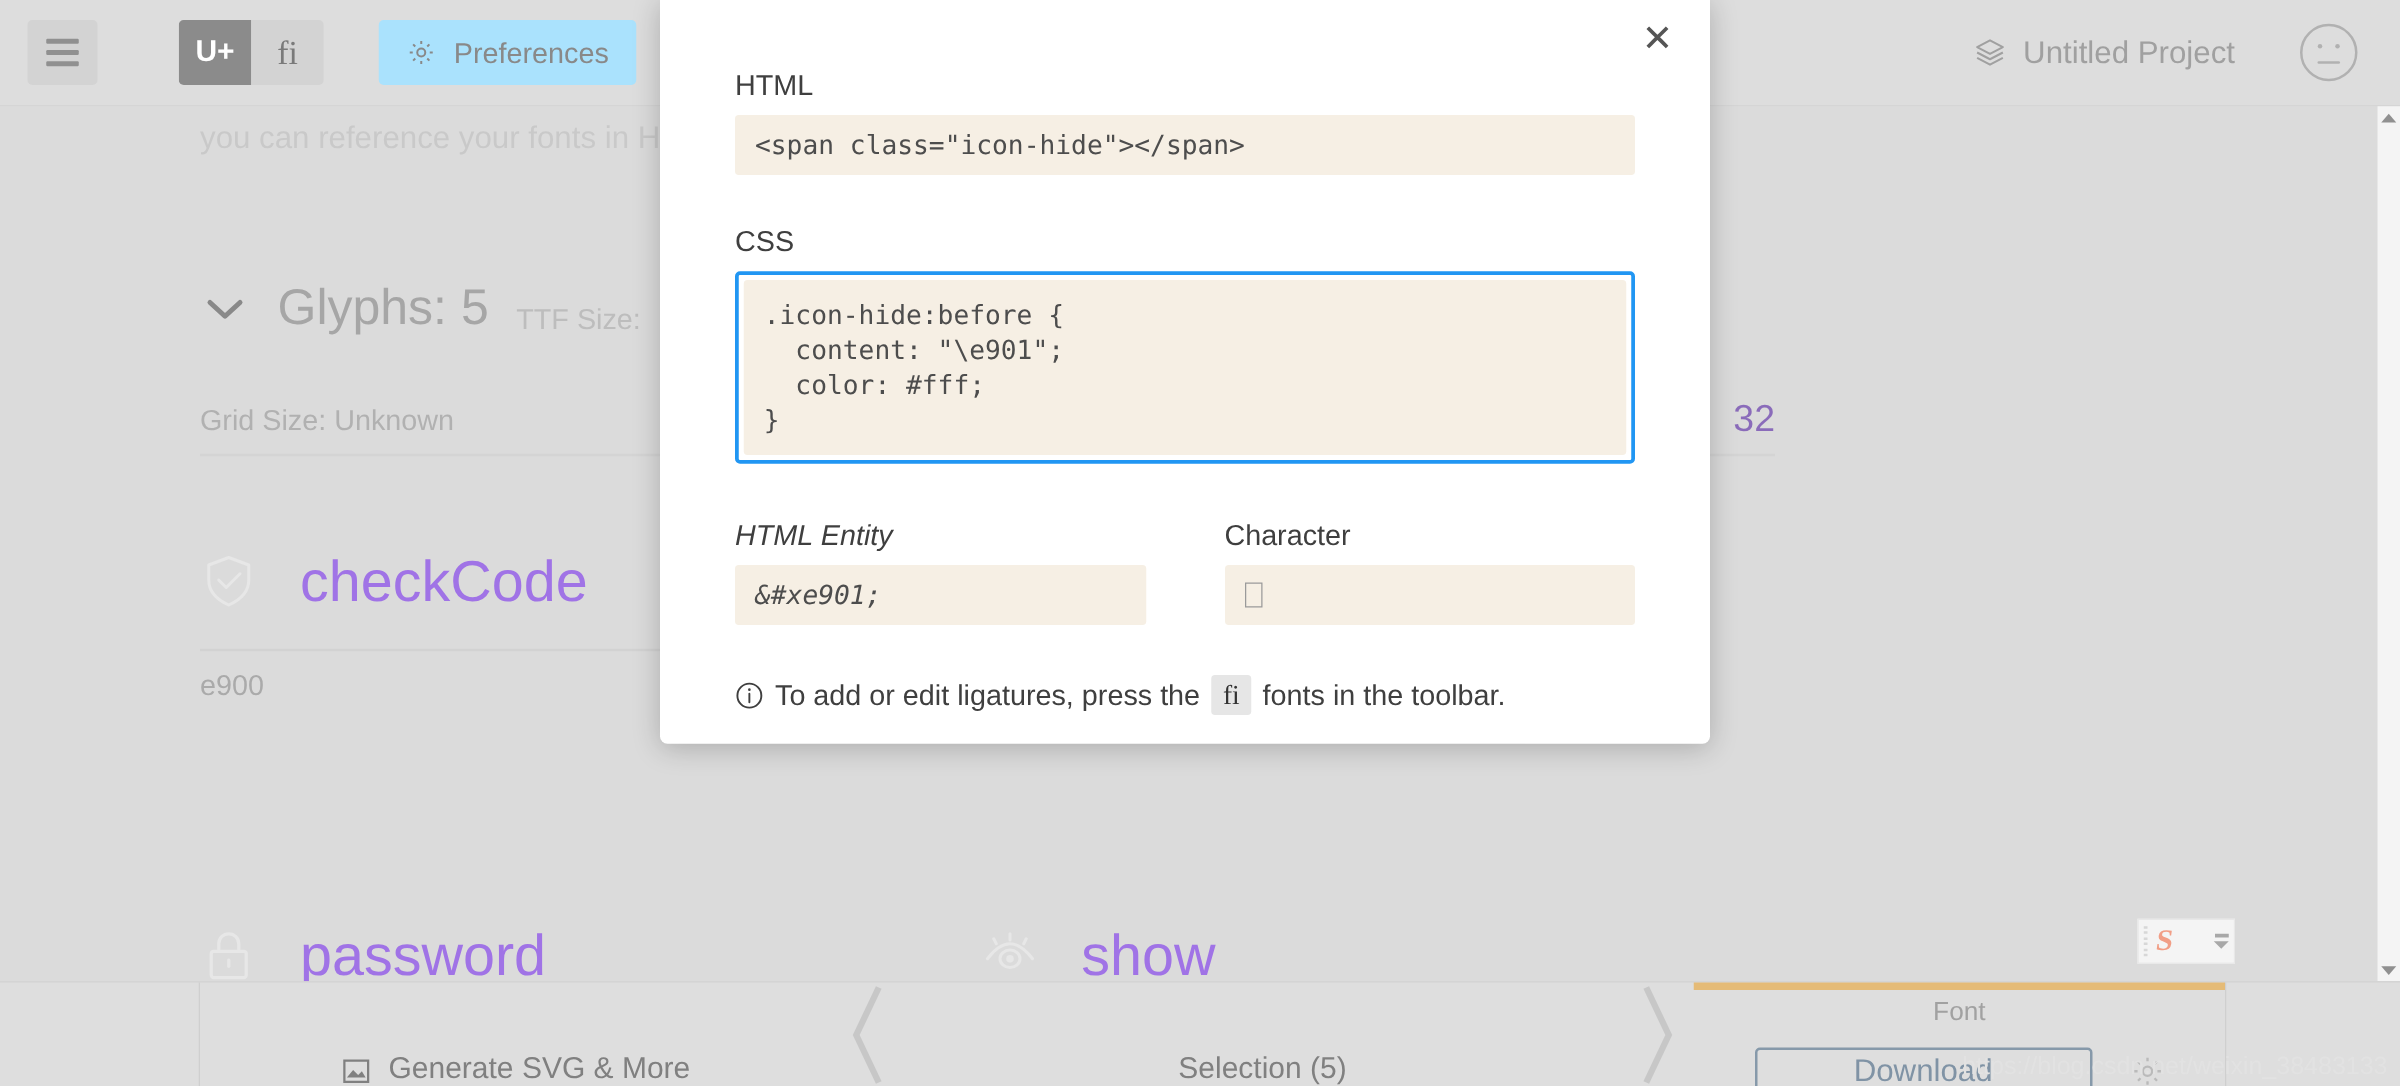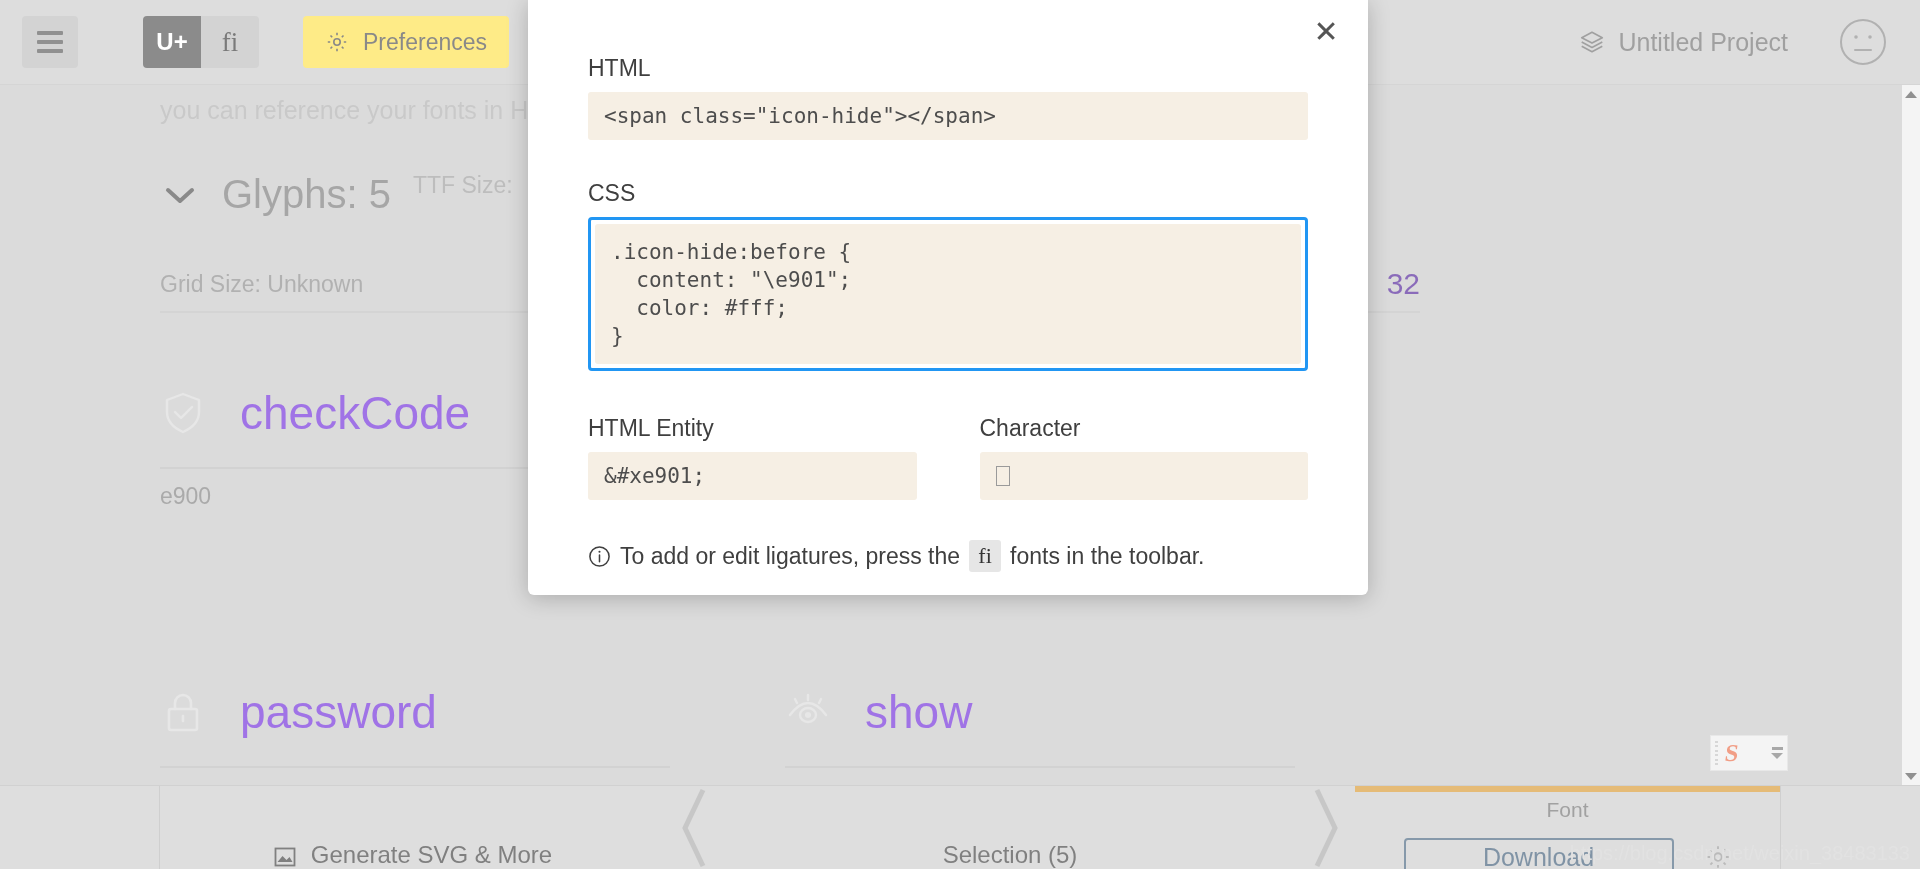--- a/index.html
+++ b/index.html
@@ -32,41 +32,41 @@
   .tb-seg {
     width: 58px; height: 52px;
     display: flex; align-items: center; justify-content: center;
     font-size: 24px; color: #333; background: #bcbcbc;
   }
   .tb-seg.active { background: #4d4d4d; color: #fff; font-weight: bold; }
   .tb-seg.lig { font-family: "Liberation Serif", serif; font-size: 27px; }
 
   .tb-pref {
     margin-left: 44px; height: 52px; padding: 0 22px;
-    background: #fde047; border-radius: 4px;
+    background: #7dd3fc; border-radius: 4px;
     display: flex; align-items: center; gap: 14px;
     font-size: 23px; color: #4a4a4a;
   }
   .gear { width: 24px; height: 24px; flex: none; }
   .gear svg { display: block; }
 
   .tb-spacer { flex: 1; }
   .tb-project {
     display: flex; align-items: center; gap: 13px;
     font-size: 25px; color: #6e6e6e; margin-right: 50px;
   }
   .layers-icon { width: 26px; height: 26px; flex: none; }
   .tb-avatar { margin-right: 32px; width: 50px; height: 50px; flex: none; }
 
   
   .content { position: absolute; top: 85px; left: 0; right: 0; bottom: 84px; padding-left: 160px; }
   .intro { color: #8c8c8c; font-size: 25px; line-height: 38px; padding-top: 6px; }
   .intro .faded { opacity: .45; }
 
-  .glyph-header { display: flex; align-items: flex-start; gap: 22px; margin-top: 43px; }
+  .glyph-header { display: flex; align-items: flex-end; gap: 22px; margin-top: 95px; }
   .chevron-down { width: 40px; height: 26px; flex: none; align-self: center; }
   .glyph-title { font-size: 40px; color: #777; font-weight: 300; }
   .glyph-ttf { font-size: 23px; color: #9a9a9a; }
 
   .grid-size-row {
     display: flex; align-items: center; justify-content: space-between;
     margin-top: 50px; padding-right: 500px;
   }
   .grid-size { font-size: 23px; color: #888; }
   .grid-size-val { font-size: 30px; color: #4c1d95; }
@@ -156,21 +156,21 @@
   .code-box {
     background: #f6efe4; border-radius: 3px;
     font-family: "DejaVu Sans Mono", monospace; font-size: 21px; color: #4d4d4d;
     padding: 14px 16px; white-space: pre;
   }
   .html-box { height: 48px; display: flex; align-items: center; padding: 0 16px; }
   .css-wrap { border: 3px solid #2196f3; border-radius: 4px; padding: 4px; margin-top: 2px; }
   .css-box { line-height: 28px; min-height: 128px; }
   .field-gap { height: 40px; }
   .two-col { display: flex; gap: 22px; margin-top: 44px; }
-  .col-entity { width: 355px; }
+  .col-entity { width: 355px; font-style: italic; }
   .col-char { width: 355px; margin-left: 41px; }
   .entity-box { height: 48px; display: flex; align-items: center; padding: 0 16px; }
   .char-glyph { display: inline-block; width: 14px; height: 20px; border: 1px solid #9a9a9a; }
   .lig-note {
     display: flex; align-items: center; gap: 9px;
     margin-top: 40px; font-size: 23px; color: #3f3f3f;
   }
   .info-icon { width: 23px; height: 23px; flex: none; }
   .lig-key {
     display: inline-flex; align-items: center; justify-content: center;

